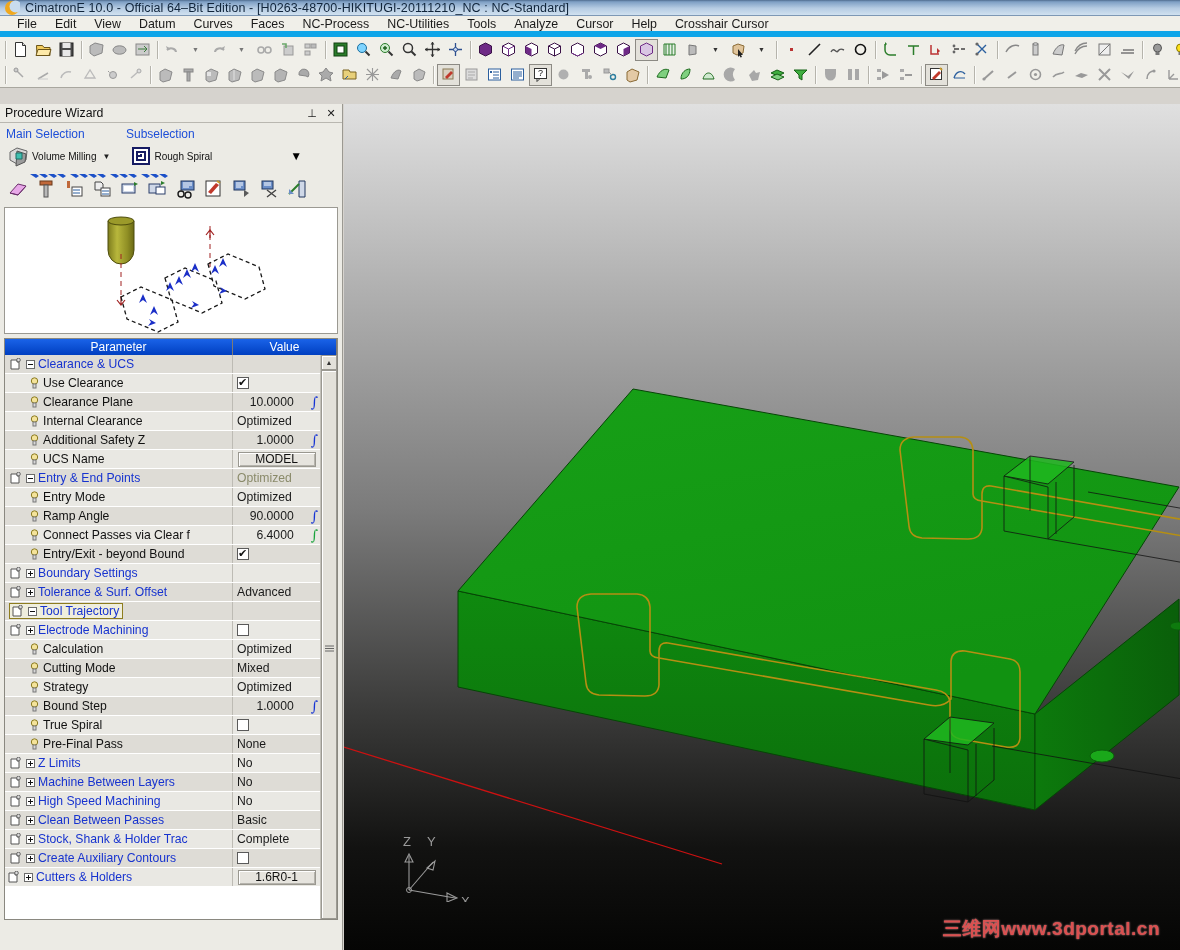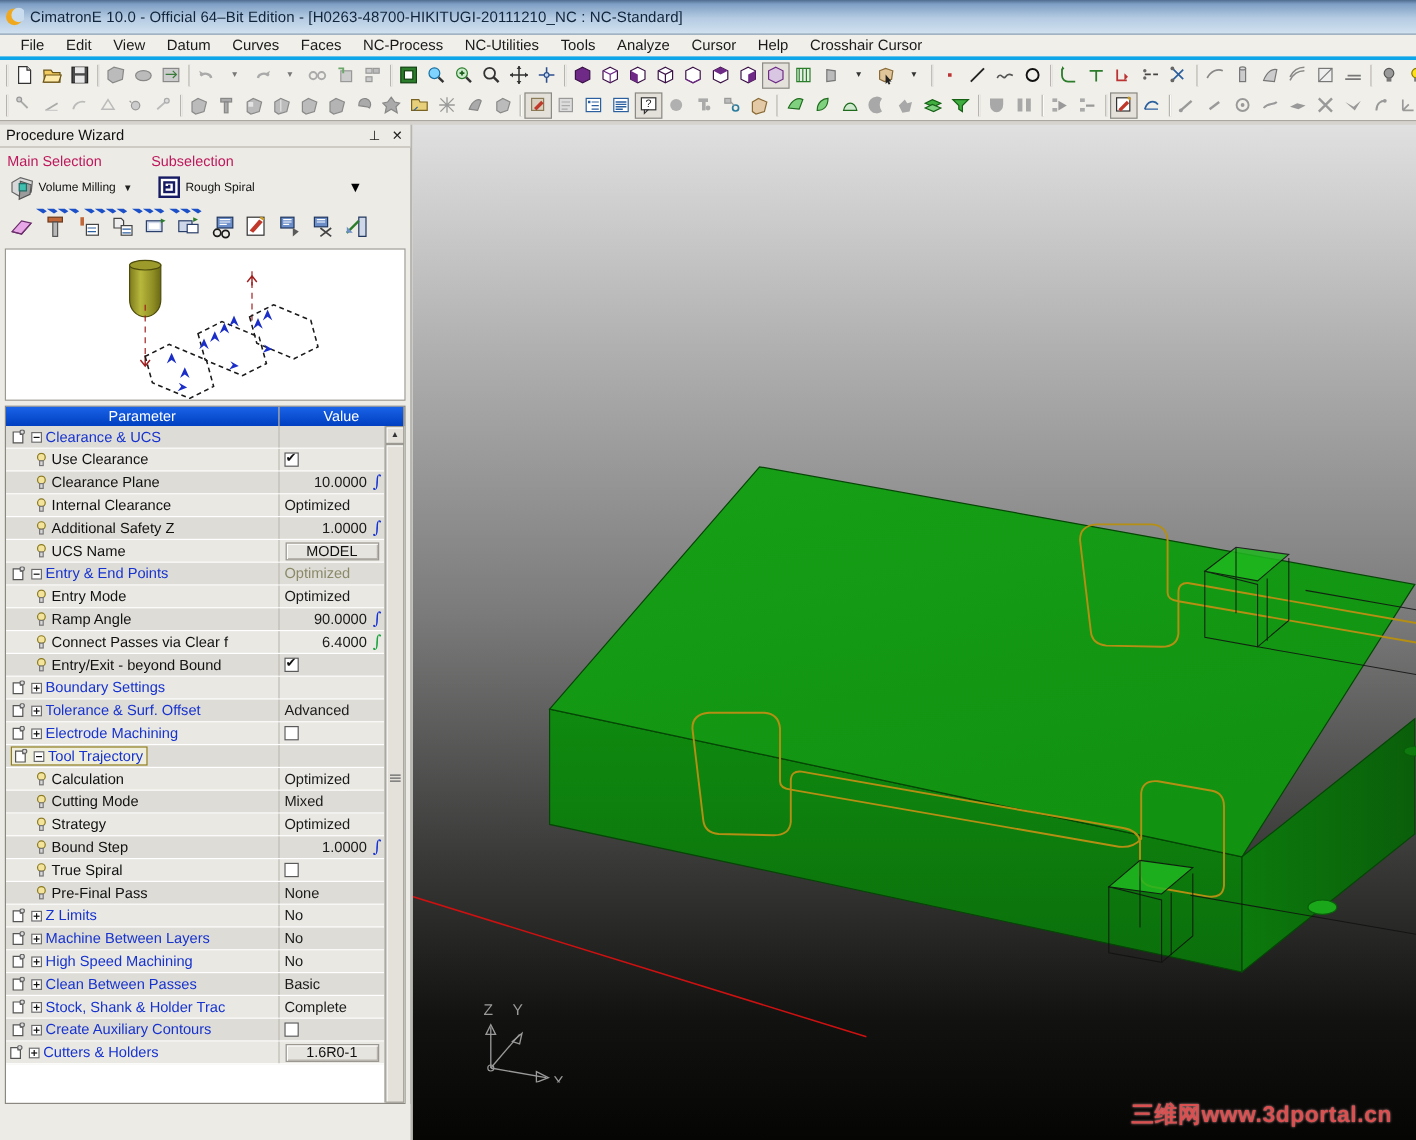--- a/index.html
+++ b/index.html
@@ -7,40 +7,40 @@
     width: 1180px; height: 950px;
     font-family: "Liberation Sans", sans-serif;
     font-size: 12px;
     overflow: hidden;
     background: #d6d3ce;
   }
   #app { position: relative; width: 1180px; height: 950px; }
 
   
   .titlebar {
-    height: 29px;
+    height: 16px;
     background: linear-gradient(to bottom, #4f6c8f 0%, #7e9fc4 12%, #b6cce3 55%, #cfe0ef 98%);
     border-bottom: 1px solid #7e98b5;
     display: flex; align-items: center;
     padding-left: 4px;
   }
   .titlebar .app-icon {
     width: 16px; height: 16px; margin-right: 5px;
     position: relative; flex: none;
   }
   .titlebar .app-icon svg { display:block; }
   .titlebar .title-text {
     font-size: 12.5px; color: #10243a;
     white-space: nowrap; letter-spacing: .1px;
   }
 
   
   .menubar {
     height: 21px; background: #f0efe9;
-    border-bottom: 3px solid #0ea5e9;
+    border-bottom: 6px solid #0ea5e9;
     display: flex; align-items: center; padding-left: 8px;
   }
   .menubar .menu-item {
     font-size: 12.4px; color: #1a1a1a;
     padding: 2px 9px; white-space: nowrap; cursor: default;
   }
 
   
   .toolbars {
     background: #f0efe9;
@@ -78,21 +78,21 @@
     padding-left: 5px; font-size: 12.3px; color: #111;
   }
   .dock-title .spacer { flex: 1; }
   .dock-title .dock-btn {
     width: 16px; height: 15px; margin-right: 3px;
     display:flex; align-items:center; justify-content:center;
     font-size: 11px; color: #222;
   }
 
   .sel-area { padding: 4px 6px 2px 6px; }
-  .sel-labels { display: flex; font-size: 12px; color: #be185d; }
+  .sel-labels { display: flex; font-size: 12px; color: #1d4ed8; }
   .sel-labels .lbl-main { width: 120px; }
   .sel-row { display: flex; align-items: center; margin-top: 3px; }
   .combo { display: flex; align-items: center; flex: none; }
   .combo .cicon { width: 26px; height: 24px; display:flex; align-items:center; justify-content:center; }
   .combo .ctext { font-size: 10px; color: #111; white-space: nowrap; }
   .combo .carrow {
     width: 12px; height: 14px; display:flex; align-items:center; justify-content:center;
     font-size: 8px; color: #202020; margin-left: 4px;
   }
   .sel-gap1 { width: 14px; }
@@ -142,21 +142,21 @@
   }
   .prow.alt { background: #e9e8e3; }
   .prow .pname {
     width: 228px; display: flex; align-items: center;
     border-right: 1px solid #bdbbb4; height: 100%;
     padding-left: 4px; overflow: hidden; white-space: nowrap;
   }
   .prow .pval {
     flex: 1; height: 100%; display: flex; align-items: center;
     padding: 0 4px; font-size: 12.2px; color: #1a1a1a;
-    white-space: nowrap; overflow: hidden;
+    white-space: nowrap; overflow: hidden; gap: 12px;
   }
   .prow .pval.num { justify-content: flex-end; padding-right: 2px; }
   .prow .pval.center { justify-content: center; }
   .lvl-group .ptext { color: #1733cf; font-size: 12.2px; }
   .lvl-item .ptext { color: #111; font-size: 12.2px; }
   .lvl-item .pname { padding-left: 24px; }
   .lvl-root .pname { padding-left: 2px; }
   .prow.selected .pname-inner {
     border: 1px solid #8e7d1f; background: #efeedd;
     padding: 0 3px 0 1px; display: flex; align-items: center; height: 16px;
@@ -1220,50 +1220,50 @@
                       <circle cx="9.5" cy="2" r="1.8" fill="#dcdcdc" stroke="#666"></circle>
                     </svg></span>
                   <span class="exp-box plus"></span>
                   <span class="ptext">Tolerance &amp; Surf. Offset</span>
                 </div>
               </div>
               <div class="pval">
                 <span>Advanced</span>
               </div>
             </div>
-            <div class="prow lvl-group alt">
+            <div class="prow lvl-group selected">
               <div class="pname">
                 <div class="pname-inner">
                   <span class="grp-icon"><svg width="14" height="13" viewBox="0 0 14 13">
                       <path d="M2 2h6l2 2v7H2z" fill="#fff" stroke="#555"></path>
                       <path d="M8 2v2h2" fill="none" stroke="#555"></path>
                       <circle cx="9.5" cy="2" r="1.8" fill="#dcdcdc" stroke="#666"></circle>
                     </svg></span>
-                  <span class="exp-box plus"></span>
-                  <span class="ptext">Electrode Machining</span>
-                </div>
-              </div>
-              <div class="pval">
-                <span class="chk"></span>
-              </div>
-            </div>
-            <div class="prow lvl-group selected">
+                  <span class="exp-box"></span>
+                  <span class="ptext">Tool Trajectory</span>
+                </div>
+              </div>
+              <div class="pval">
+                <span></span>
+              </div>
+            </div>
+            <div class="prow lvl-group alt">
               <div class="pname">
                 <div class="pname-inner">
                   <span class="grp-icon"><svg width="14" height="13" viewBox="0 0 14 13">
                       <path d="M2 2h6l2 2v7H2z" fill="#fff" stroke="#555"></path>
                       <path d="M8 2v2h2" fill="none" stroke="#555"></path>
                       <circle cx="9.5" cy="2" r="1.8" fill="#dcdcdc" stroke="#666"></circle>
                     </svg></span>
-                  <span class="exp-box"></span>
-                  <span class="ptext">Tool Trajectory</span>
-                </div>
-              </div>
-              <div class="pval">
-                <span></span>
+                  <span class="exp-box plus"></span>
+                  <span class="ptext">Electrode Machining</span>
+                </div>
+              </div>
+              <div class="pval">
+                <span class="chk"></span>
               </div>
             </div>
             <div class="prow lvl-item alt">
               <div class="pname">
                 <div class="pname-inner">
                   <span class="bulb-icon"><svg width="11" height="12" viewBox="0 0 11 12">
                       <circle cx="5.5" cy="4" r="3.2" fill="#f4e39a" stroke="#8a7a20"></circle>
                       <rect x="4" y="7" width="3" height="4" fill="#d8d8d8" stroke="#777"></rect>
                     </svg></span>
                   <span class="ptext">Calculation</span>

